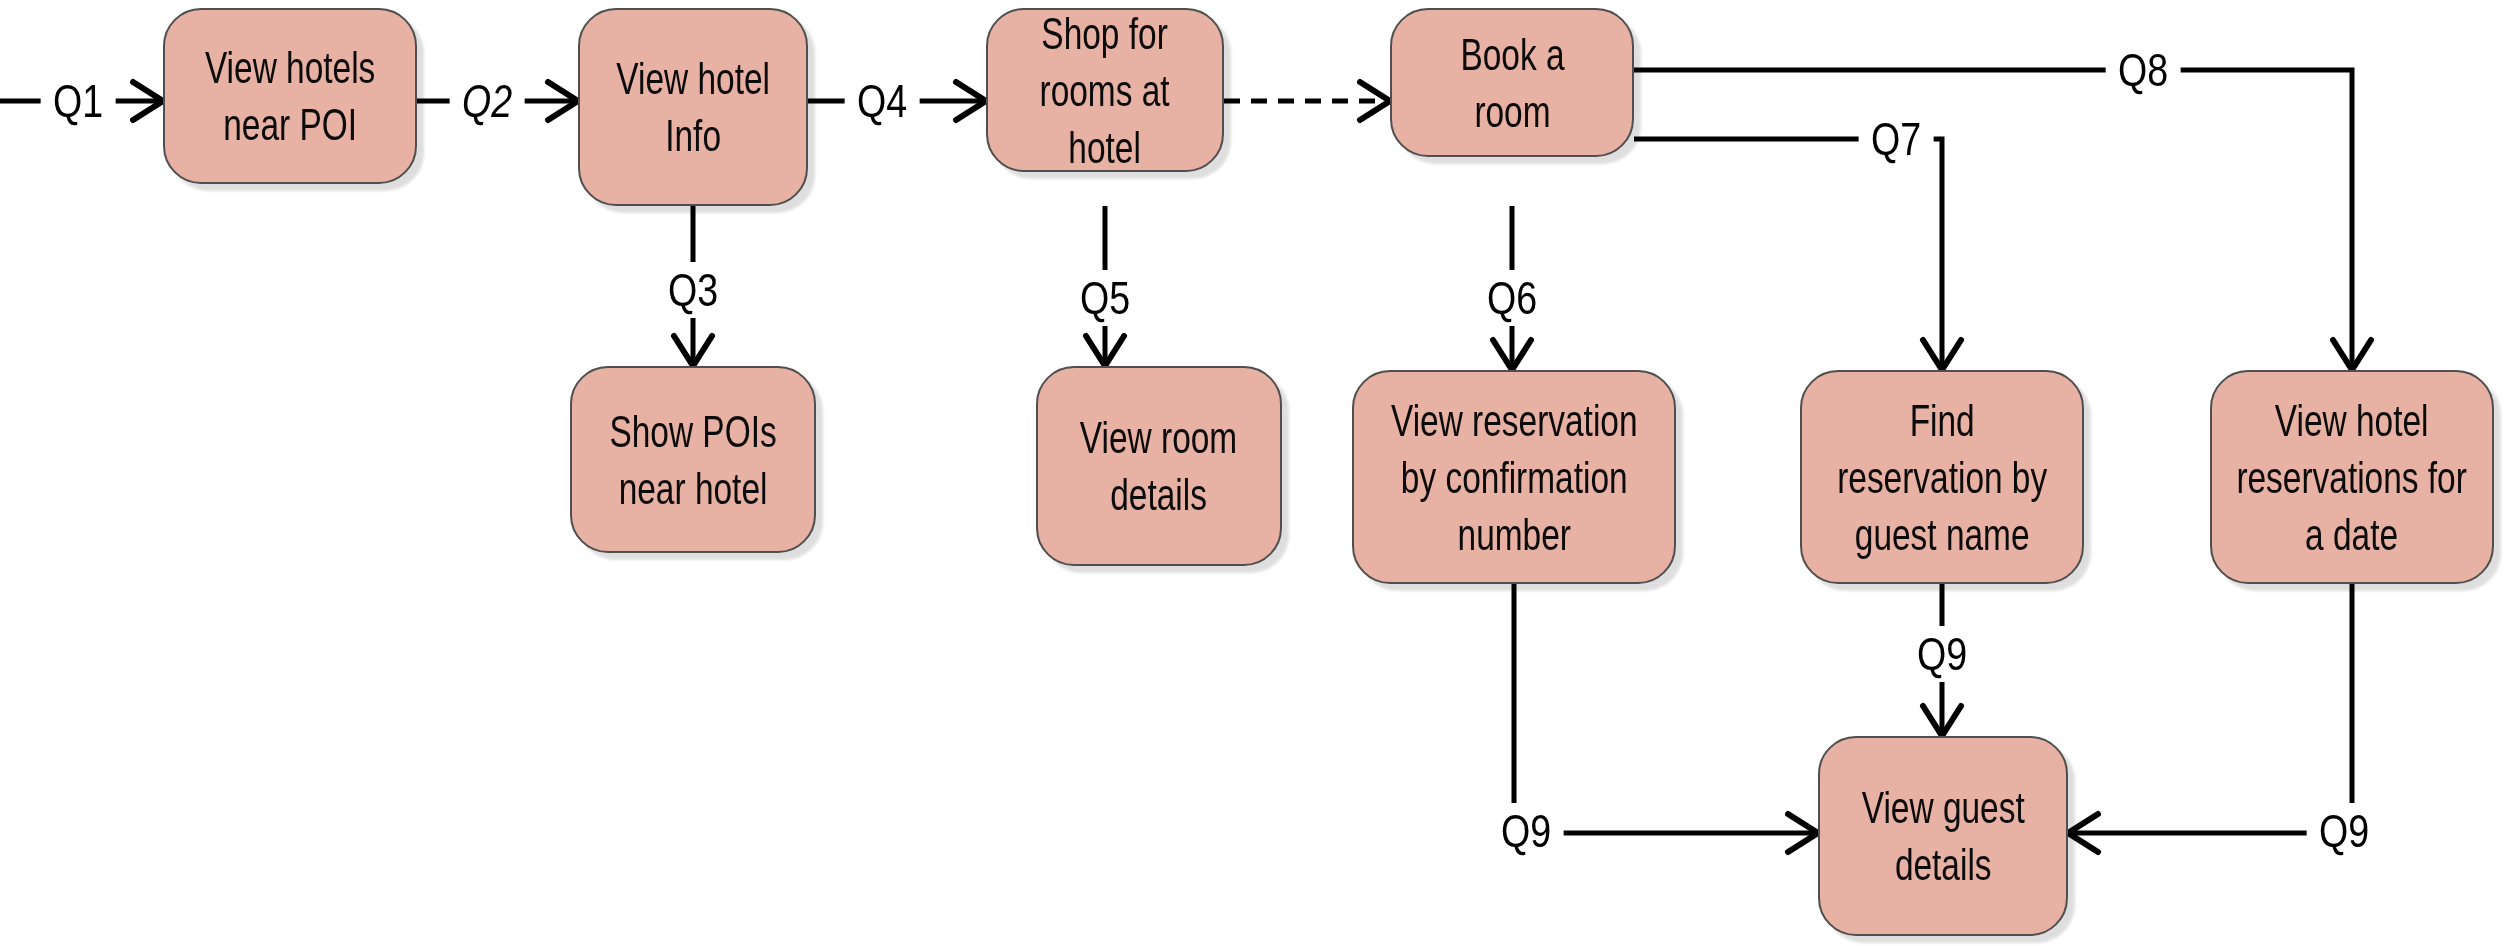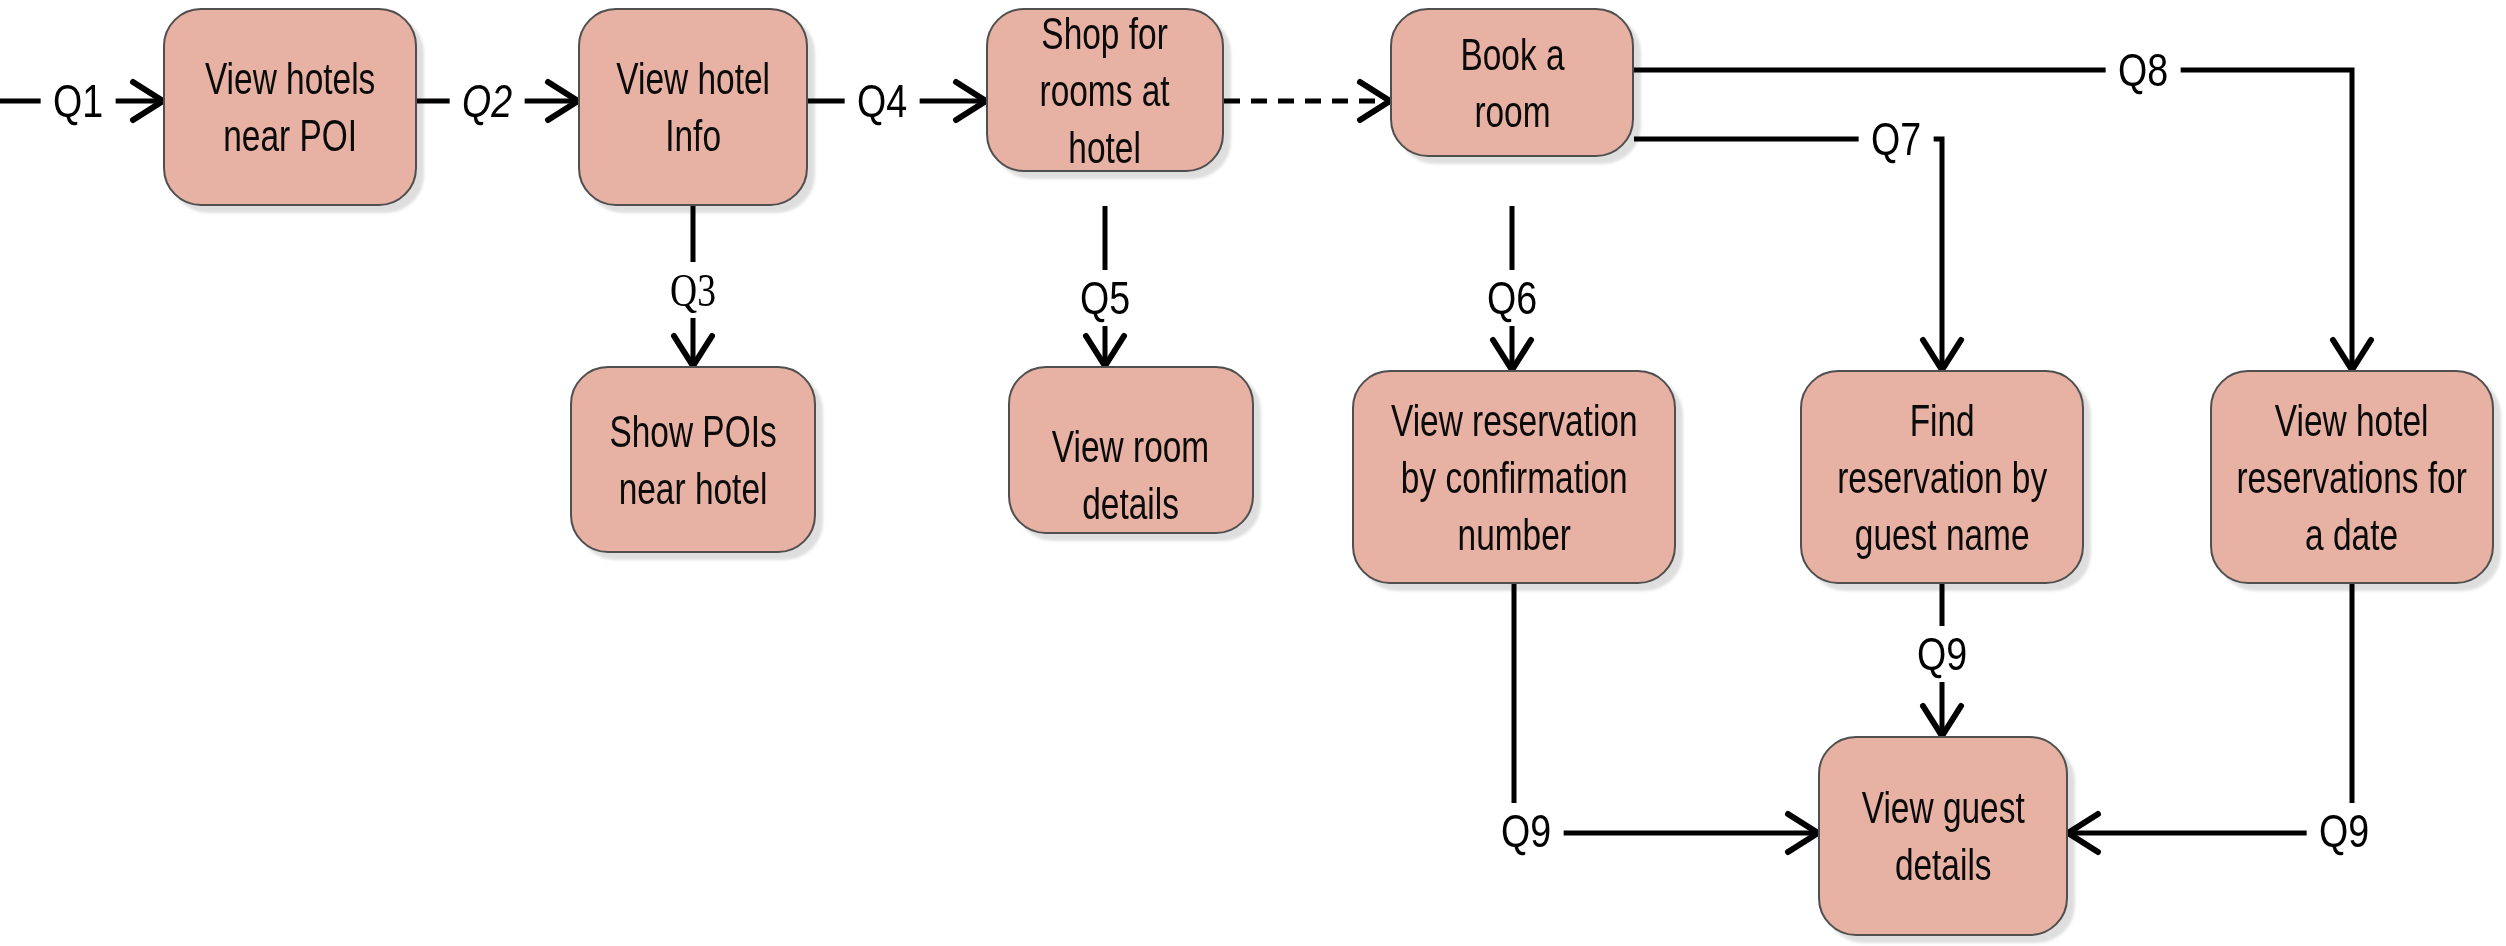--- a/index.html
+++ b/index.html
@@ -93,32 +93,32 @@
       <polyline points="1942,584 1942,736" class="edge-line"></polyline>
       <path d="M 1923 706 L 1942 736 L 1961 706" class="arrowhead"></path>
       <polyline points="1514,584 1514,833 1818,833" class="edge-line"></polyline>
       <path d="M 1788 814 L 1818 833 L 1788 852" class="arrowhead"></path>
       <polyline points="2352,584 2352,833 2068,833" class="edge-line"></polyline>
       <path d="M 2098 814 L 2068 833 L 2098 852" class="arrowhead"></path>
     </svg>
   <div id="label-layer">
       <div class="edge-label" style="left: 78px; top: 101px;"><span>Q1</span></div>
       <div class="edge-label" style="left: 487px; top: 101px; font-style: italic;"><span>Q2</span></div>
-      <div class="edge-label" style="left: 693px; top: 290px; font-family: Liberation Serif, serif;"><span>Q3</span></div>
+      <div class="edge-label" style="left: 693px; top: 290px;"><span>Q3</span></div>
       <div class="edge-label" style="left: 882px; top: 101px;"><span>Q4</span></div>
       <div class="edge-label" style="left: 1105px; top: 298px;"><span>Q5</span></div>
       <div class="edge-label" style="left: 1512px; top: 298px;"><span>Q6</span></div>
       <div class="edge-label" style="left: 1896px; top: 139px;"><span>Q7</span></div>
       <div class="edge-label" style="left: 2143px; top: 70px;"><span>Q8</span></div>
       <div class="edge-label" style="left: 1942px; top: 654px;"><span>Q9</span></div>
       <div class="edge-label" style="left: 1526px; top: 831px;"><span>Q9</span></div>
       <div class="edge-label" style="left: 2344px; top: 831px;"><span>Q9</span></div>
     </div>
   <div id="node-layer">
-      <div class="node" style="left: 163px; top: 8px; width: 254px; height: 198px;">
+      <div class="node" style="left: 163px; top: 8px; width: 254px; height: 176px;">
         <div class="node-text">
           <div class="node-line">View hotels</div>
           <div class="node-line">near POI</div>
         </div>
       </div>
       <div class="node" style="left: 578px; top: 8px; width: 230px; height: 198px;">
         <div class="node-text">
           <div class="node-line">View hotel</div>
           <div class="node-line">Info</div>
         </div>
@@ -135,21 +135,21 @@
           <div class="node-line">Book a</div>
           <div class="node-line">room</div>
         </div>
       </div>
       <div class="node" style="left: 570px; top: 366px; width: 246px; height: 187px;">
         <div class="node-text">
           <div class="node-line">Show POIs</div>
           <div class="node-line">near hotel</div>
         </div>
       </div>
-      <div class="node" style="left: 1008px; top: 366px; width: 246px; height: 168px; align-items: flex-end;">
+      <div class="node" style="left: 1036px; top: 366px; width: 246px; height: 200px;">
         <div class="node-text">
           <div class="node-line">View room</div>
           <div class="node-line">details</div>
         </div>
       </div>
       <div class="node" style="left: 1352px; top: 370px; width: 324px; height: 214px;">
         <div class="node-text">
           <div class="node-line">View reservation</div>
           <div class="node-line">by confirmation</div>
           <div class="node-line">number</div>

